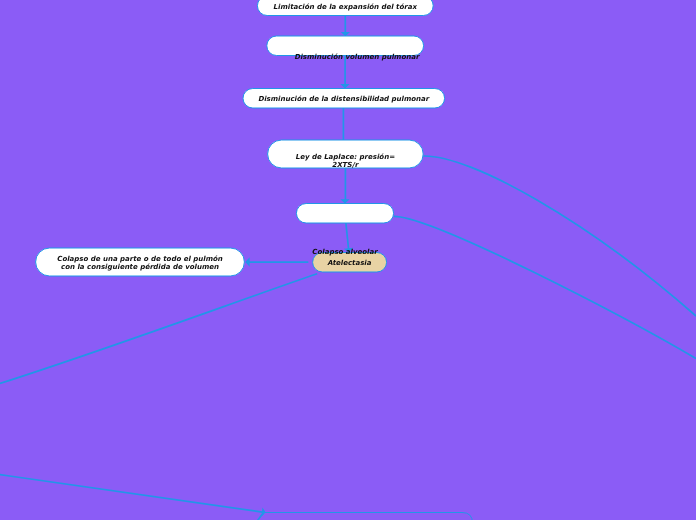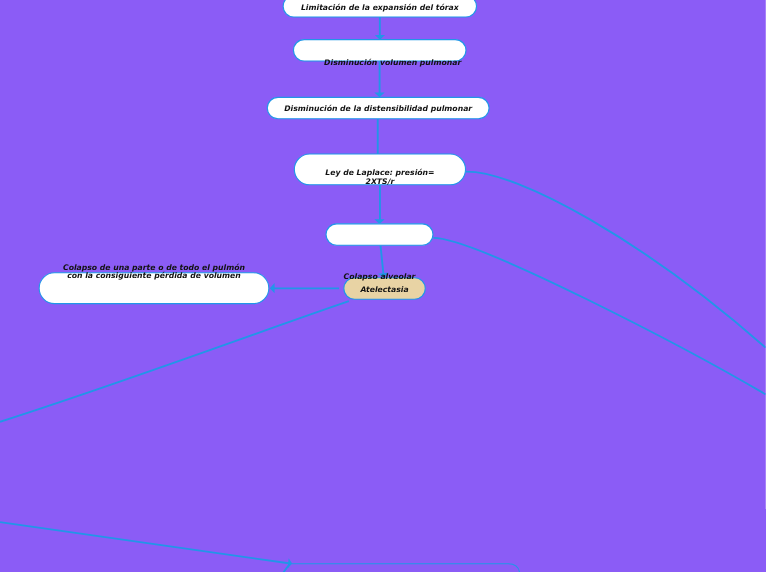--- a/index.html
+++ b/index.html
@@ -66,17 +66,17 @@
   <div class="label" style="left:267.6px;top:140px;width:155.6px;height:40px;">
     <span>Ley de Laplace: presión=
 2XTS/r</span>
   </div>
   <div class="label" style="left:296.4px;top:203.5px;width:97.2px;height:19.5px;margin-top:38px;">
     <span>Colapso alveolar</span>
   </div>
   <div class="label" style="left:312.6px;top:252.5px;width:74px;height:19.5px;text-align:right;">
     <span>Atelectasia</span>
   </div>
-  <div class="label" style="left:35.6px;top:232px;width:208.8px;height:28px;">
+  <div class="label" style="left:35.6px;top:248px;width:208.8px;height:28px;">
     <span>Colapso de una parte o de todo el pulmón
 con la consiguiente pérdida de volumen</span>
   </div>
 </div>
 
 </body></html>

